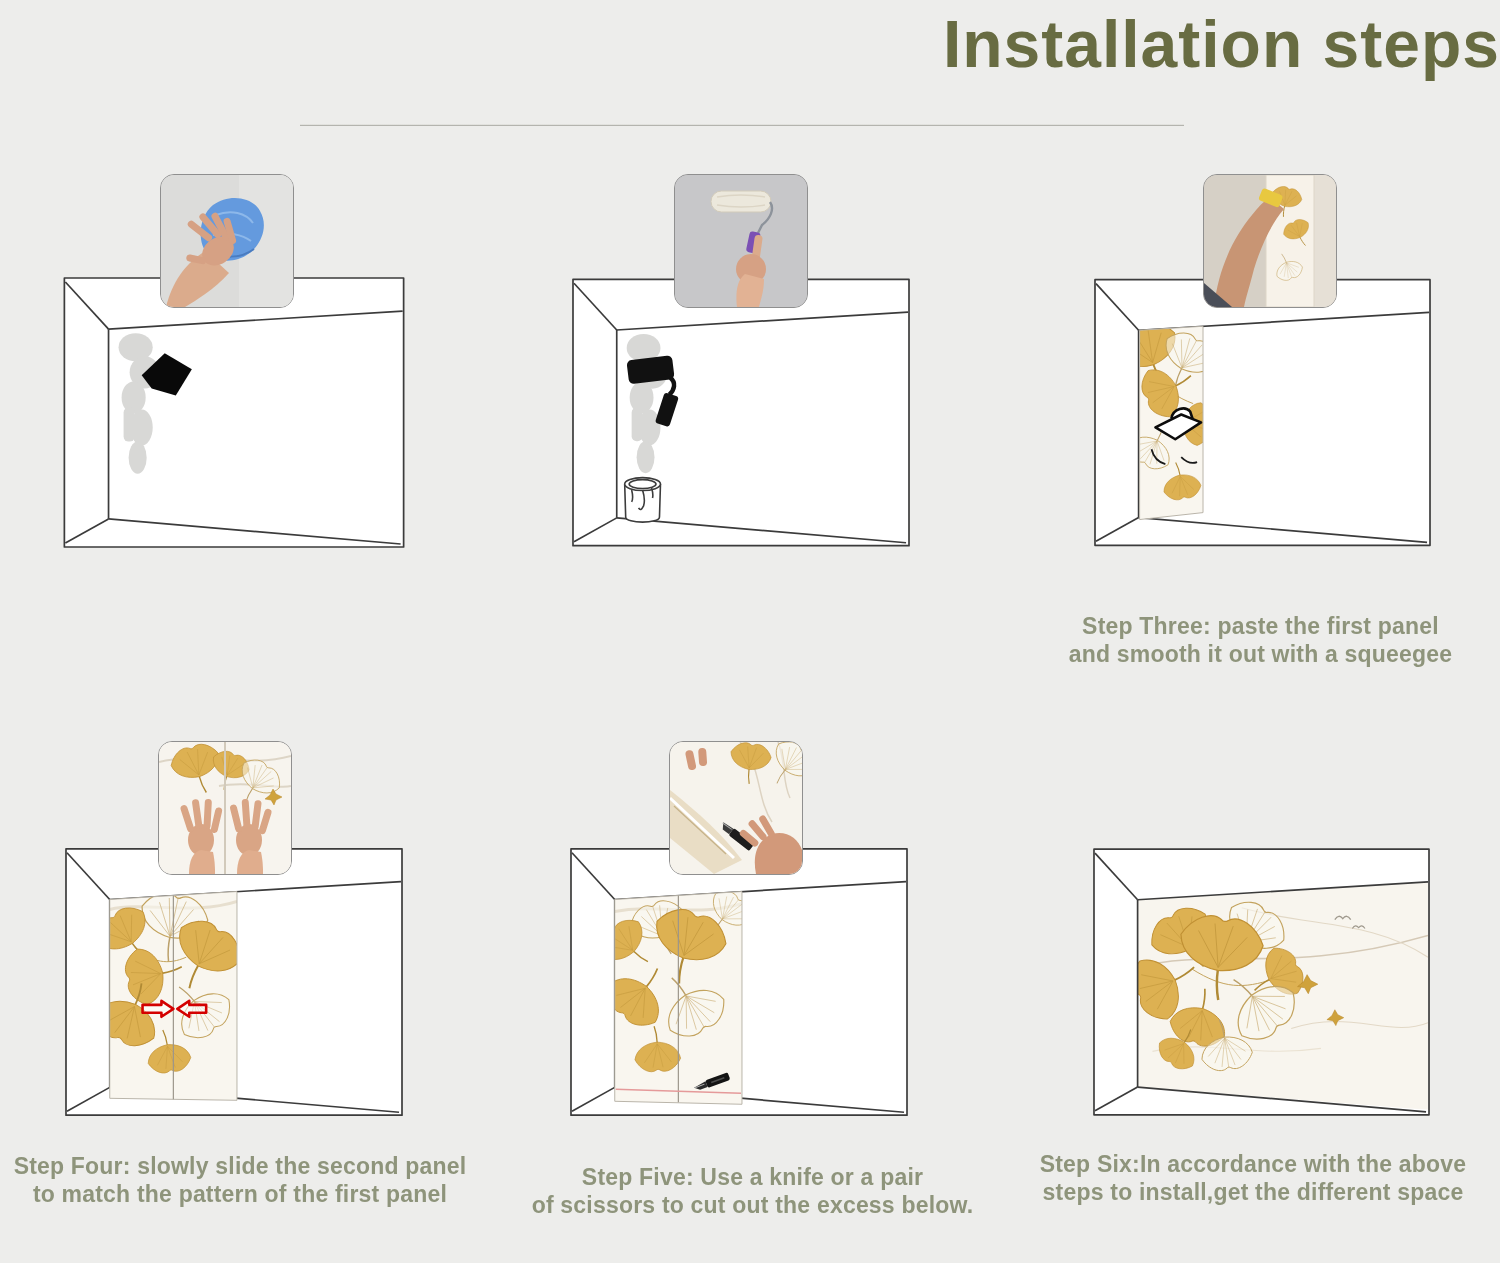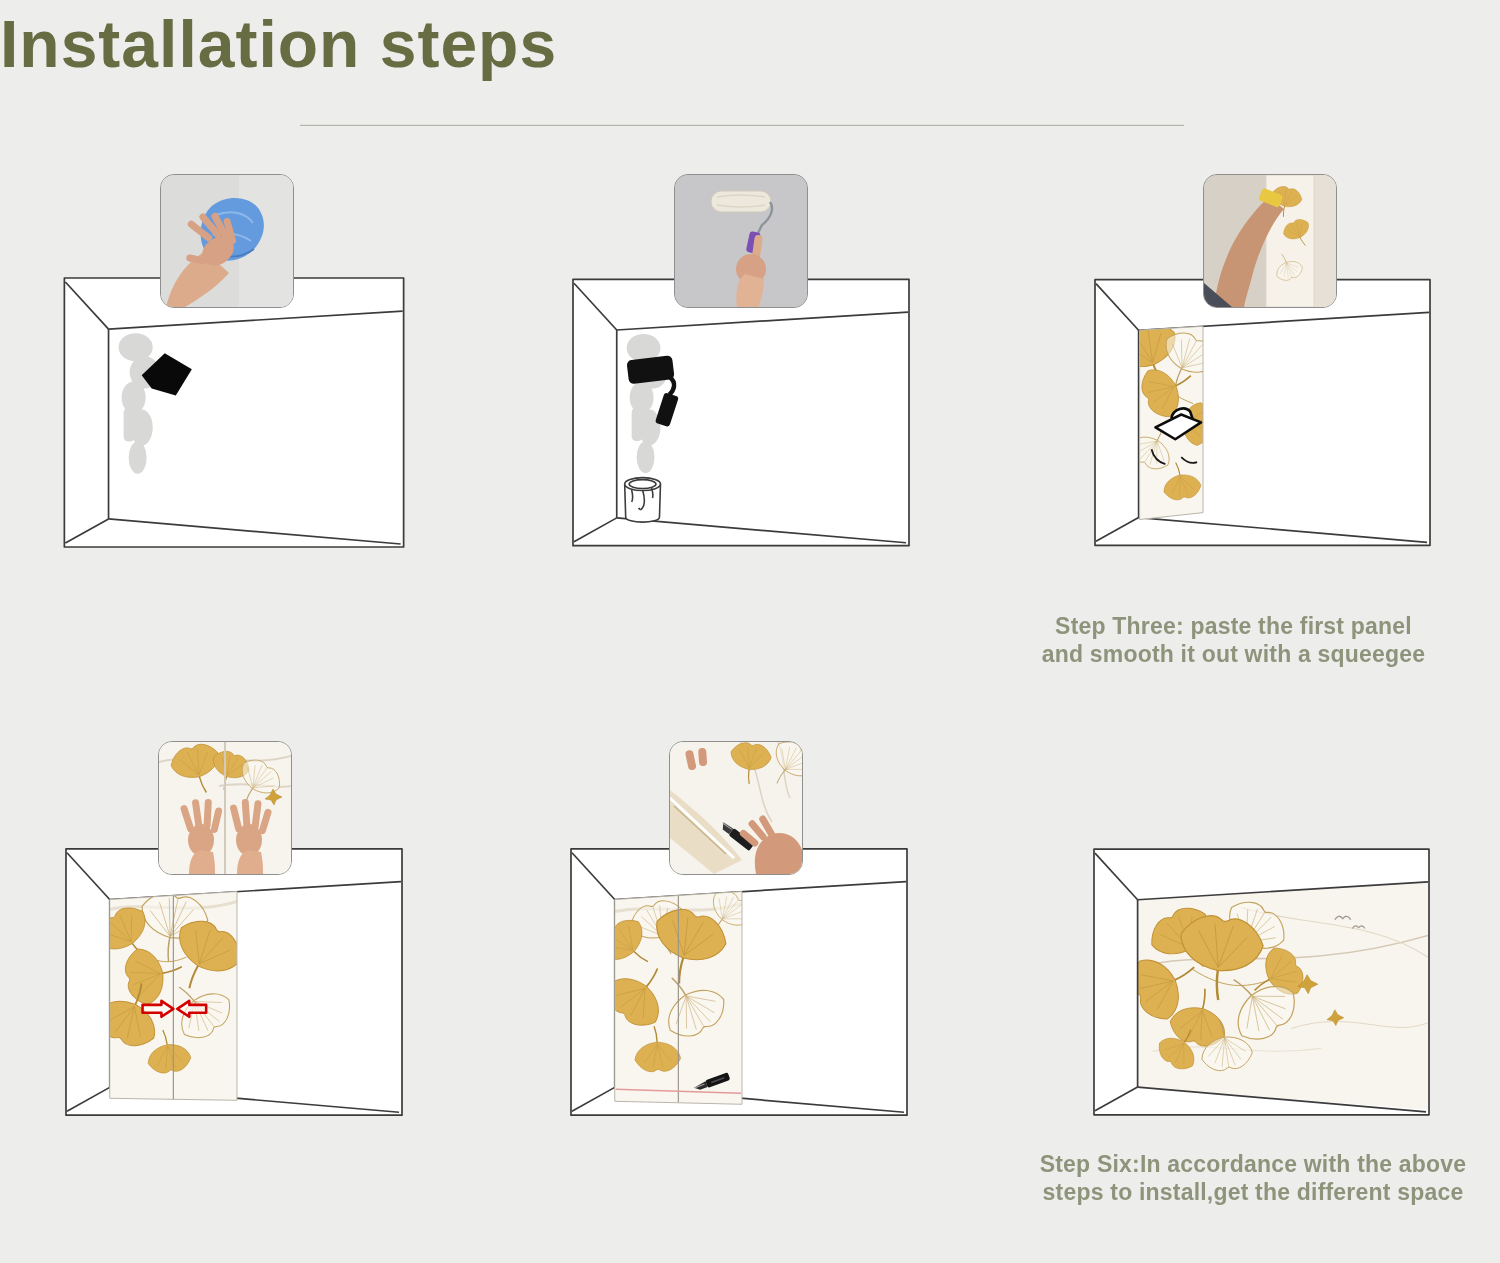--- a/index.html
+++ b/index.html
@@ -1,18 +1,18 @@
 <!DOCTYPE html>
 <html><head>
 <meta charset="utf-8">
 <style>
   html,body{margin:0;padding:0;background:#ededeb;}
   .page{position:relative;width:1500px;height:1263px;background:#ededeb;overflow:hidden;
         font-family:"Liberation Sans",sans-serif;}
-  .title{position:absolute;top:6px;left:0;width:100%;margin:0;text-align:left;
+  .title{position:absolute;top:6px;left:0;width:100%;margin:0;text-align:right;
          font-size:66px;font-weight:bold;color:#686c42;letter-spacing:1px;}
   .divider{position:absolute;left:300px;top:124px;width:884px;height:2px;
            background:linear-gradient(#f8f8f5,#9d9d96);}
   .room{position:absolute;z-index:1;}
   .inset{position:absolute;width:132px;height:132px;border:1px solid #8f8f8f;
          border-radius:14px;overflow:hidden;z-index:3;background:#dcdcda;}
   .inset svg{display:block;width:100%;height:100%;}
   .caption{position:absolute;margin:0;text-align:center;font-weight:bold;color:#8e947b;
            font-size:23px;line-height:28px;white-space:pre-line;letter-spacing:.2px;}
 </style>
@@ -156,21 +156,21 @@
         <use href="#g-leaf-gold" transform="translate(94,58) rotate(-25) scale(0.5)"></use>
         <use href="#g-leaf-outline" transform="translate(84,92) rotate(160) scale(0.5)"></use>
       </g>
       <g>
         <path d="M10,132 C14,96 28,64 48,40 C54,32 60,26 66,22 L80,34 C68,48 58,68 50,94 C46,110 42,122 40,132 Z" fill="#c89574"></path>
         <rect x="-10" y="-6" width="22" height="13" rx="3" transform="translate(66,22) rotate(22)" fill="#e8c840"></rect>
         <path d="M0,108 L28,132 L0,132 Z" fill="#4a4e58"></path>
       </g>
     </svg>
   </div>
-  <p class="caption" style="left:1001px;top:612px;width:465px">Step Three: paste the first panel
+  <p class="caption" style="left:1028px;top:612px;width:465px">Step Three: paste the first panel
 and smooth it out with a squeegee</p>
 
   <svg class="room" style="left:65px;top:847px" width="338" height="270" viewBox="0 0 340 270">
     <defs>
         <clipPath id="clip-p4">
           <polygon points="45,52 173,44 173,254 45,252"></polygon>
         </clipPath>
       </defs>
     <rect x="1" y="1" width="338" height="268" fill="#ffffff"></rect>
     <use href="#room-lines"></use>
@@ -211,20 +211,22 @@
         <path d="M30,132 C30,118 34,110 42,108 L54,110 C56,120 56,126 56,132 Z" fill="#e0ad8d"></path>
         <ellipse cx="90" cy="98" rx="13" ry="16"></ellipse>
         <rect x="-3.5" y="-26" width="7" height="28" rx="3.5" transform="translate(80,88) rotate(-14)"></rect>
         <rect x="-3.5" y="-28" width="7" height="30" rx="3.5" transform="translate(88,85) rotate(-4)"></rect>
         <rect x="-3.5" y="-28" width="7" height="30" rx="3.5" transform="translate(96,86) rotate(7)"></rect>
         <rect x="-3.5" y="-24" width="7" height="26" rx="3.5" transform="translate(103,90) rotate(17)"></rect>
         <path d="M78,132 C78,118 82,110 90,108 L102,110 C104,120 104,126 104,132 Z" fill="#e0ad8d"></path>
       </g>
     </svg>
   </div>
+  <p class="caption" style="left:0;top:1152px;width:480px">Step Four: slowly slide the second panel
+to match the pattern of the first panel</p>
 
   <svg class="room" style="left:570px;top:847px" width="338" height="270" viewBox="0 0 340 270">
     <defs>
         <clipPath id="clip-p5">
           <polygon points="45,52 173,44 173,258 45,255"></polygon>
         </clipPath>
       </defs>
     <rect x="1" y="1" width="338" height="268" fill="#ffffff"></rect>
     <use href="#room-lines"></use>
     <g clip-path="url(#clip-p5)">
@@ -267,20 +269,22 @@
       <g fill="#d2997a">
         <path d="M86,132 C82,112 88,98 102,92 C116,88 128,96 132,108 L132,132 Z"></path>
         <rect x="-3.5" y="-20" width="7" height="22" rx="3.5" transform="translate(86,102) rotate(-50)"></rect>
         <rect x="-3.5" y="-22" width="7" height="24" rx="3.5" transform="translate(94,96) rotate(-40)"></rect>
         <rect x="-3.5" y="-22" width="7" height="24" rx="3.5" transform="translate(102,93) rotate(-30)"></rect>
         <rect x="-4" y="-16" width="8" height="20" rx="4" transform="translate(22,24) rotate(-12)"></rect>
         <rect x="-4" y="-14" width="8" height="18" rx="4" transform="translate(33,20) rotate(-4)"></rect>
       </g>
     </svg>
   </div>
+  <p class="caption" style="left:515px;top:1163px;width:475px">Step Five: Use a knife or a pair
+of scissors to cut out the excess below.</p>
 
   <svg class="room" style="left:1093px;top:847px" width="337" height="270" viewBox="0 0 340 270">
     <defs>
         <clipPath id="clip-wall6">
           <polygon points="45,52 338,34 338,264 45,241"></polygon>
         </clipPath>
       </defs>
     <rect x="1" y="1" width="338" height="268" fill="#ffffff"></rect>
     <g clip-path="url(#clip-wall6)">
       <rect x="45" y="33" width="293" height="231" fill="#f8f5ee"></rect>

